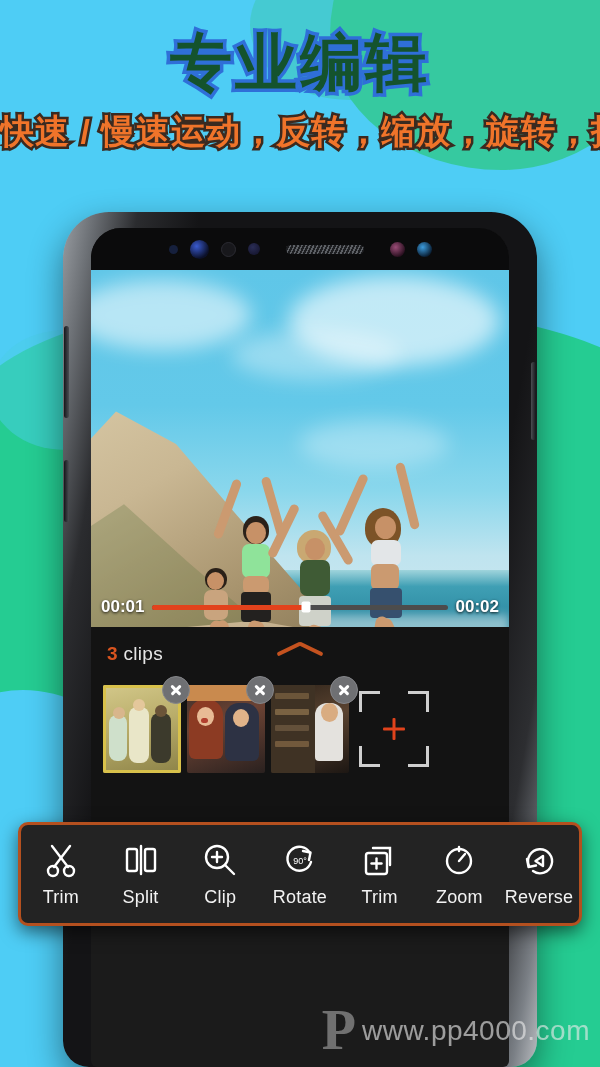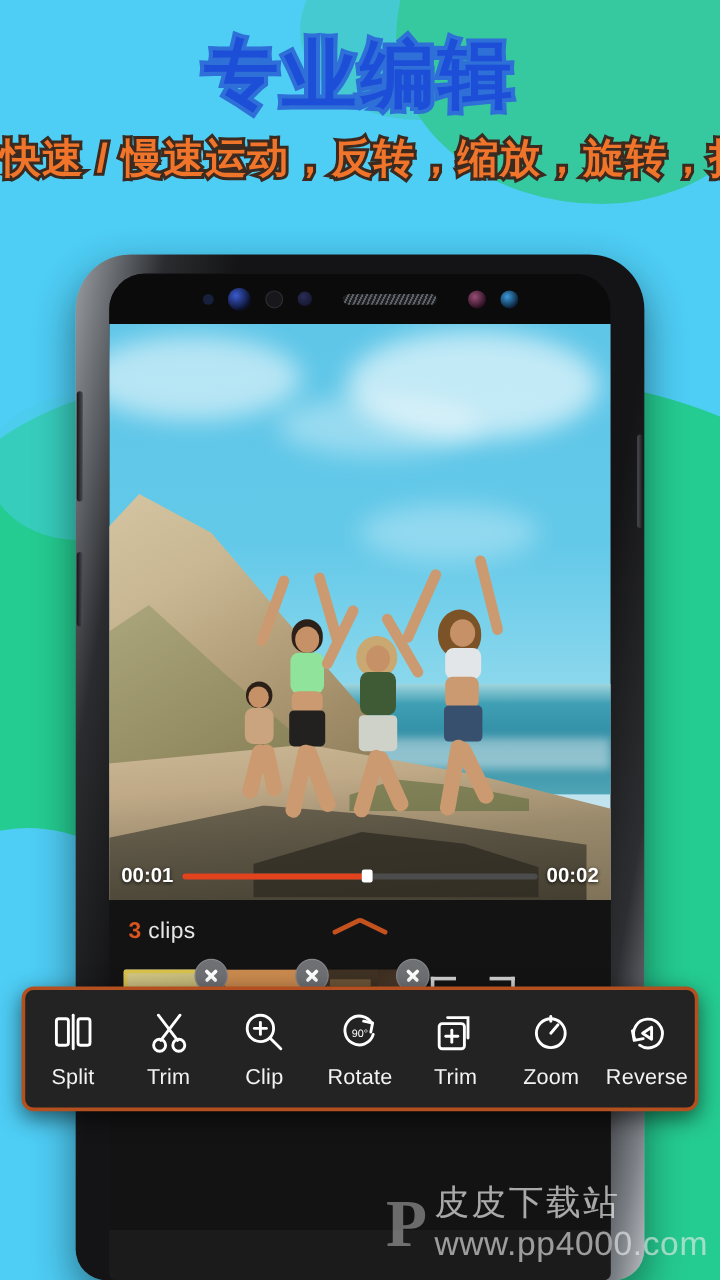--- a/index.html
+++ b/index.html
@@ -75,21 +75,21 @@
     position: absolute;
     top: 30px;
     left: 0;
     right: 0;
     text-align: center;
     z-index: 6;
   }
   .headline {
     font-size: 62px;
     font-weight: bold;
-    color: #1d4ed8;
+    color: #14532d;
     letter-spacing: 3px;
     line-height: 1.05;
     -webkit-text-stroke: 7px #2f6fd8;
     paint-order: stroke fill;
     text-shadow: 0 3px 0 #2f6fd8;
   }
   .subline {
     margin-top: 14px;
     font-size: 34px;
     font-weight: bold;
@@ -209,21 +209,21 @@
     transform: rotate(45deg); transform-origin: left center;
   }
   .appbar .icon-check::after {
     width: 24px; height: 3.3px; left: 7px; top: 14px;
     transform: rotate(-47deg); transform-origin: left center;
   }
 
   
   .preview {
     position: relative;
-    height: 480px;
+    height: 357px;
     overflow: hidden;
     background: #1b1b1b;
   }
   .video-scene { position: absolute; inset: 0; overflow: hidden; }
   .sky {
     position: absolute; inset: 0;
     background: linear-gradient(180deg, #5fc6e8 0%, #63c9e9 38%, #8ad7ec 62%, #bfe4ef 80%, #cfe7ee 100%);
   }
   .cloud {
     position: absolute; border-radius: 50%;
@@ -615,38 +615,38 @@
         </div>
       </div>
     </div>
   </div>
 
   <div class="toolbar">
 
     <div class="tool">
       <span class="glyph">
         <svg width="40" height="40" viewBox="0 0 40 40" fill="none" stroke="#fff" stroke-width="2.4" stroke-linecap="round">
-          <rect x="6" y="9" width="10" height="22" rx="2"></rect>
-          <rect x="24" y="9" width="10" height="22" rx="2"></rect>
-          <line x1="20" y1="6" x2="20" y2="34"></line>
-        </svg>
-      </span>
-      <span class="tlabel2">Split</span>
-    </div>
-
-    <div class="tool">
-      <span class="glyph">
-        <svg width="40" height="40" viewBox="0 0 40 40" fill="none" stroke="#fff" stroke-width="2.4" stroke-linecap="round">
           <line x1="11" y1="6" x2="27" y2="27"></line>
           <line x1="29" y1="6" x2="13" y2="27"></line>
           <circle cx="12" cy="31" r="5"></circle>
           <circle cx="28" cy="31" r="5"></circle>
         </svg>
       </span>
       <span class="tlabel2">Trim</span>
+    </div>
+
+    <div class="tool">
+      <span class="glyph">
+        <svg width="40" height="40" viewBox="0 0 40 40" fill="none" stroke="#fff" stroke-width="2.4" stroke-linecap="round">
+          <rect x="6" y="9" width="10" height="22" rx="2"></rect>
+          <rect x="24" y="9" width="10" height="22" rx="2"></rect>
+          <line x1="20" y1="6" x2="20" y2="34"></line>
+        </svg>
+      </span>
+      <span class="tlabel2">Split</span>
     </div>
 
     <div class="tool">
       <span class="glyph">
         <svg width="40" height="40" viewBox="0 0 40 40" fill="none" stroke="#fff" stroke-width="2.4" stroke-linecap="round">
           <circle cx="17" cy="17" r="11"></circle>
           <line x1="17" y1="12" x2="17" y2="22"></line>
           <line x1="12" y1="17" x2="22" y2="17"></line>
           <line x1="25" y1="25" x2="34" y2="34"></line>
         </svg>
@@ -696,18 +696,17 @@
           <path d="M24 16 L24 26 L16.5 21 Z" stroke-linejoin="round"></path>
         </svg>
       </span>
       <span class="tlabel2">Reverse</span>
     </div>
   </div>
 
   <div class="watermark">
     <span class="wm-logo">P</span>
     <span class="wm-text">
-      <div class="wm-cn">皮皮下载站</div>
       <div class="wm-en">www.pp4000.com</div>
     </span>
   </div>
 
 </div>
 
 </body></html>

